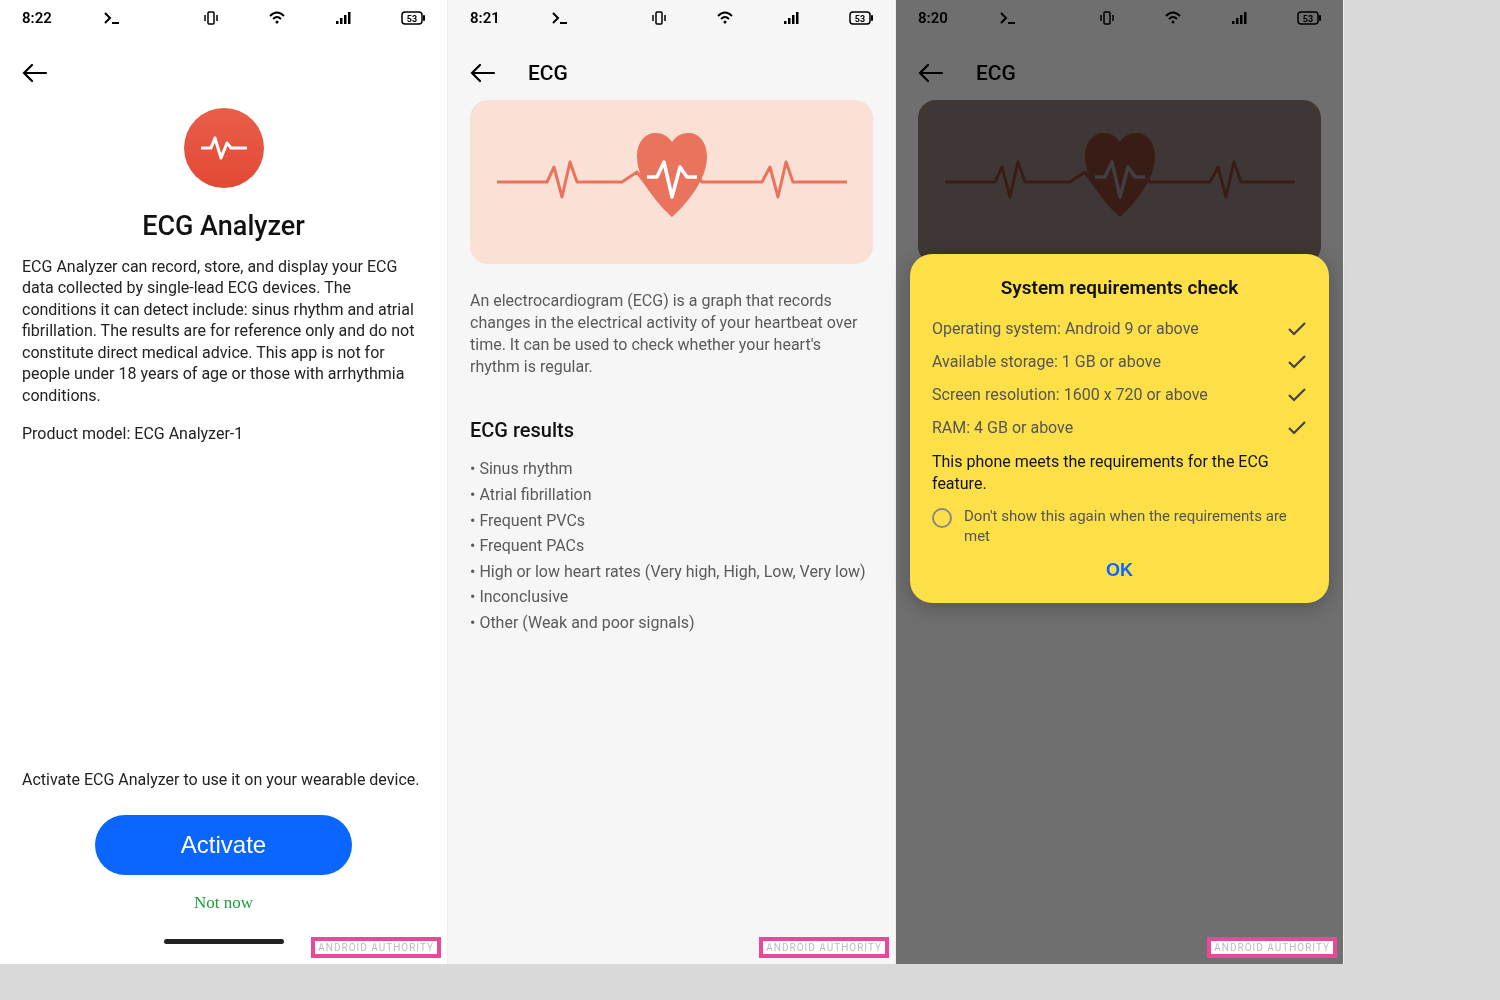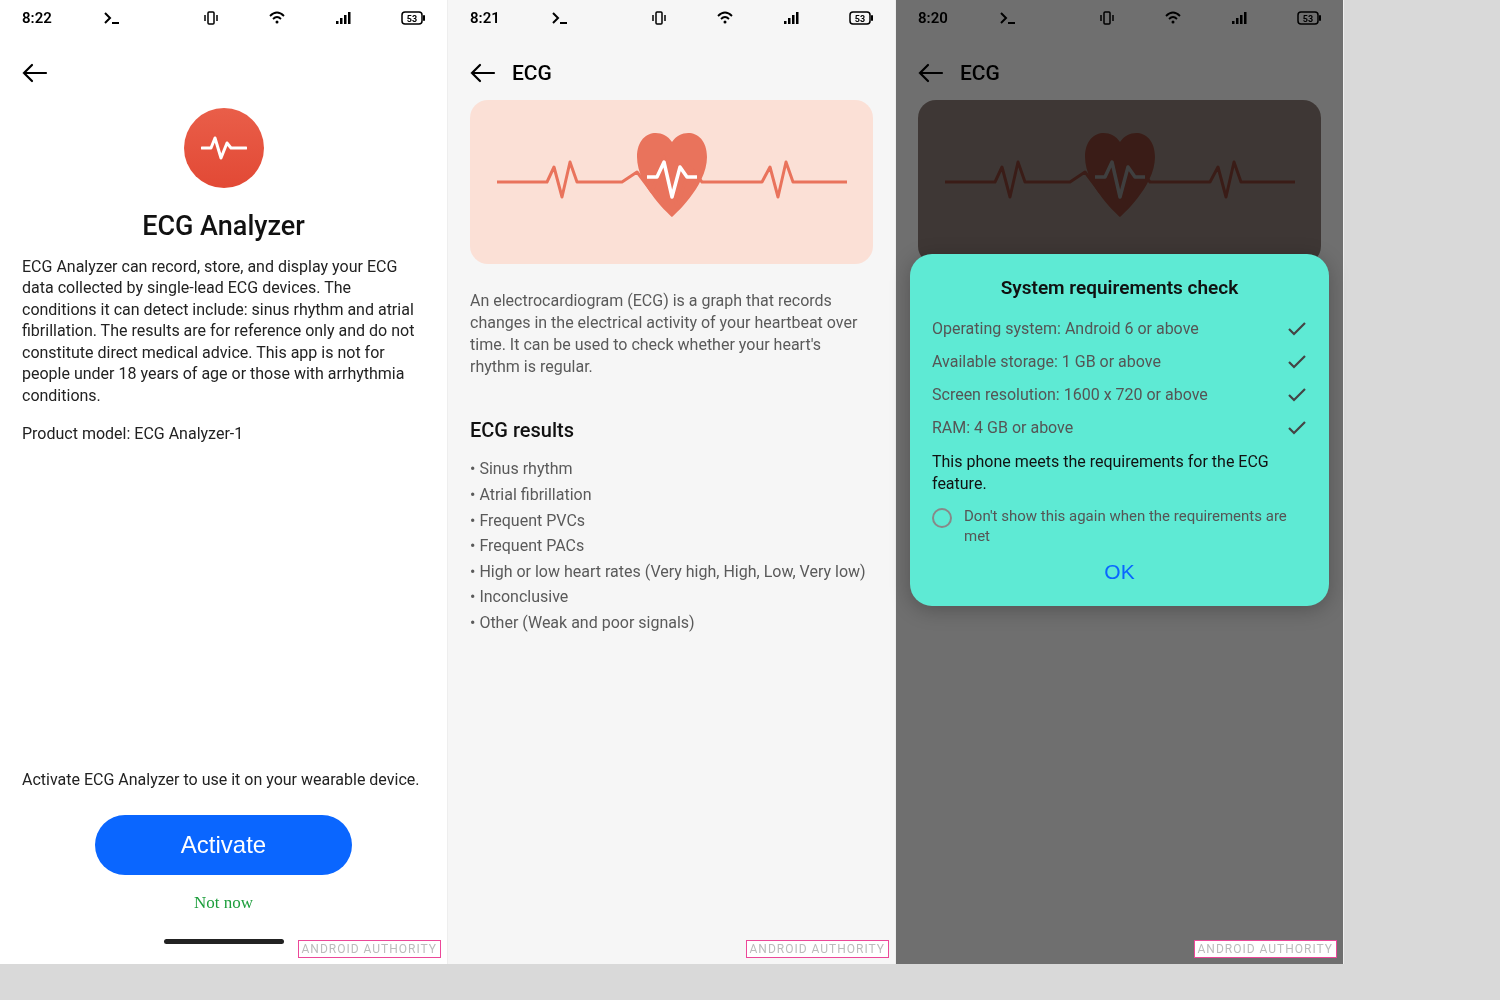--- a/index.html
+++ b/index.html
@@ -36,21 +36,21 @@
   }
   .status-left { display: flex; align-items: center; gap: 6px; }
   .status-right { display: flex; align-items: center; gap: 4px; }
   .status-icon { display: inline-flex; align-items: center; padding-left: 46px; }
 
   
   .header-row {
     display: flex;
     align-items: center;
     padding: 28px 28px 14px 22px;
-    gap: 16px;
+    gap: 32px;
   }
   .back-arrow { cursor: pointer; width: 26px; height: 26px; display:flex; align-items:center; }
   .header-title { font-size: 21px; font-weight: 500; color: #000; }
 
   
   .s1-content {
     padding: 0 22px;
     text-align: center;
   }
   .ecg-circle {
@@ -126,48 +126,48 @@
 
   
   .dim-overlay {
     position:absolute; inset:0;
     background: rgba(0,0,0,0.55);
   }
   .dialog {
     position:absolute;
     left: 14px; right:14px;
     top: 254px;
-    background:#5eead4;
+    background:#fde047;
     border-radius: 22px;
     padding: 22px 22px 14px 22px;
     box-shadow: 0 4px 20px rgba(0,0,0,0.25);
   }
   .dialog-title { font-size:19px; font-weight:600; text-align:center; margin-bottom:20px; color:#111; }
   .req-row { display:flex; justify-content:space-between; align-items:center; font-size:16px; color:#555; margin-bottom:14px; }
   .req-row svg { flex-shrink:0; }
   .req-summary { font-size:16px; color:#111; line-height:1.35; margin: 6px 0 12px 0; }
   .checkbox-row { display:flex; align-items:flex-start; gap:12px; margin-bottom: 5px; }
   .radio-empty {
     width:20px; height:20px; border:2px solid #888; border-radius:50%; flex-shrink:0; margin-top:2px;
     cursor:pointer;
   }
   .checkbox-label { font-size:15px; color:#555; line-height:1.35; }
   .ok-btn {
     display:block; background:none; border:none;
-    color:#0a66ff; font-size:21px; font-weight:400;
+    color:#0a66ff; font-size:18px; font-weight:700;
     margin: 0 auto; padding: 8px 16px; cursor:pointer;
   }
   .phone.p3 .status-bar, .phone.p3 .header-row, .phone.p3 .s2-body { filter: brightness(0.55); }
 
   .watermark {
     position:absolute;
     bottom:6px; right:6px;
-    font-size:12px; letter-spacing:1px;
+    font-size:10px; letter-spacing:1px;
     color:#bbb;
-    border:1px solid #ec4899;
+    border:4px solid #ec4899;
     padding:1px 3px;
     background: #fff;
   }
 </style>
 </head>
 <body>
 
 <div class="phone p1">
   <div class="status-bar">
     <div class="status-left">
@@ -384,21 +384,21 @@
       <div class="s2-list-item">Other (Weak and poor signals)</div>
     </div>
   </div>
 
   <div class="dim-overlay"></div>
 
   <div class="dialog">
     <div class="dialog-title">System requirements check</div>
 
     <div class="req-row">
-      <span>Operating system: Android 6 or above</span>
+      <span>Operating system: Android 9 or above</span>
       <svg width="20" height="16" viewBox="0 0 20 16">
           <path d="M2 8 L7 13 L18 2" stroke="#444" stroke-width="2.2" fill="none"></path>
         </svg>
     </div>
     <div class="req-row">
       <span>Available storage: 1 GB or above</span>
       <svg width="20" height="16" viewBox="0 0 20 16">
           <path d="M2 8 L7 13 L18 2" stroke="#444" stroke-width="2.2" fill="none"></path>
         </svg>
     </div>

